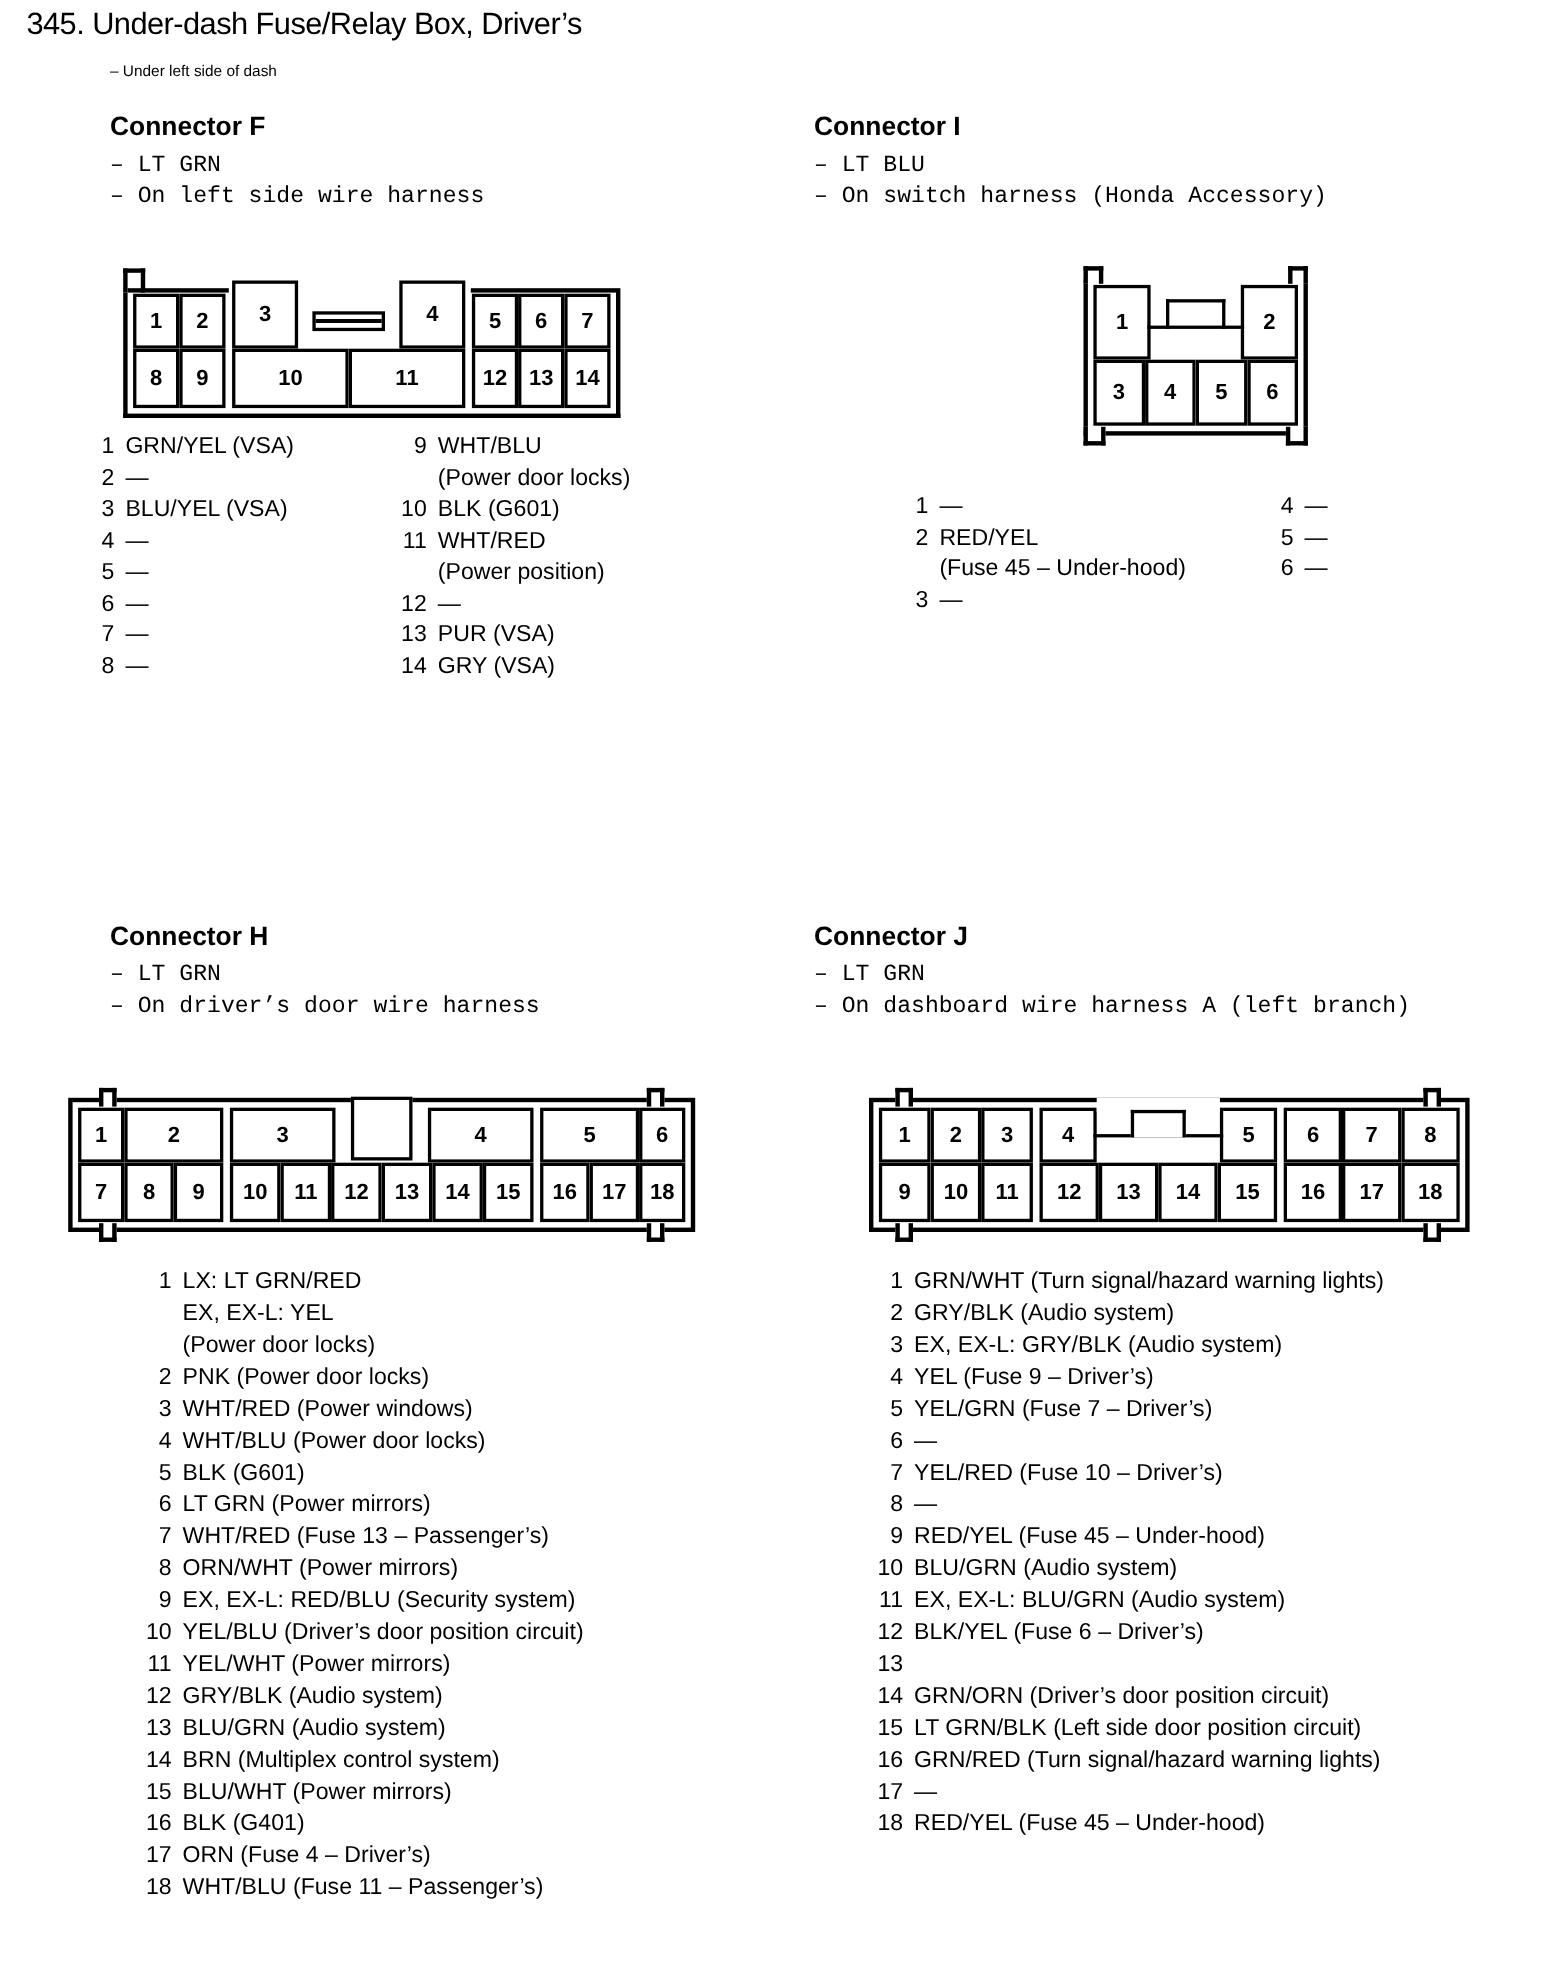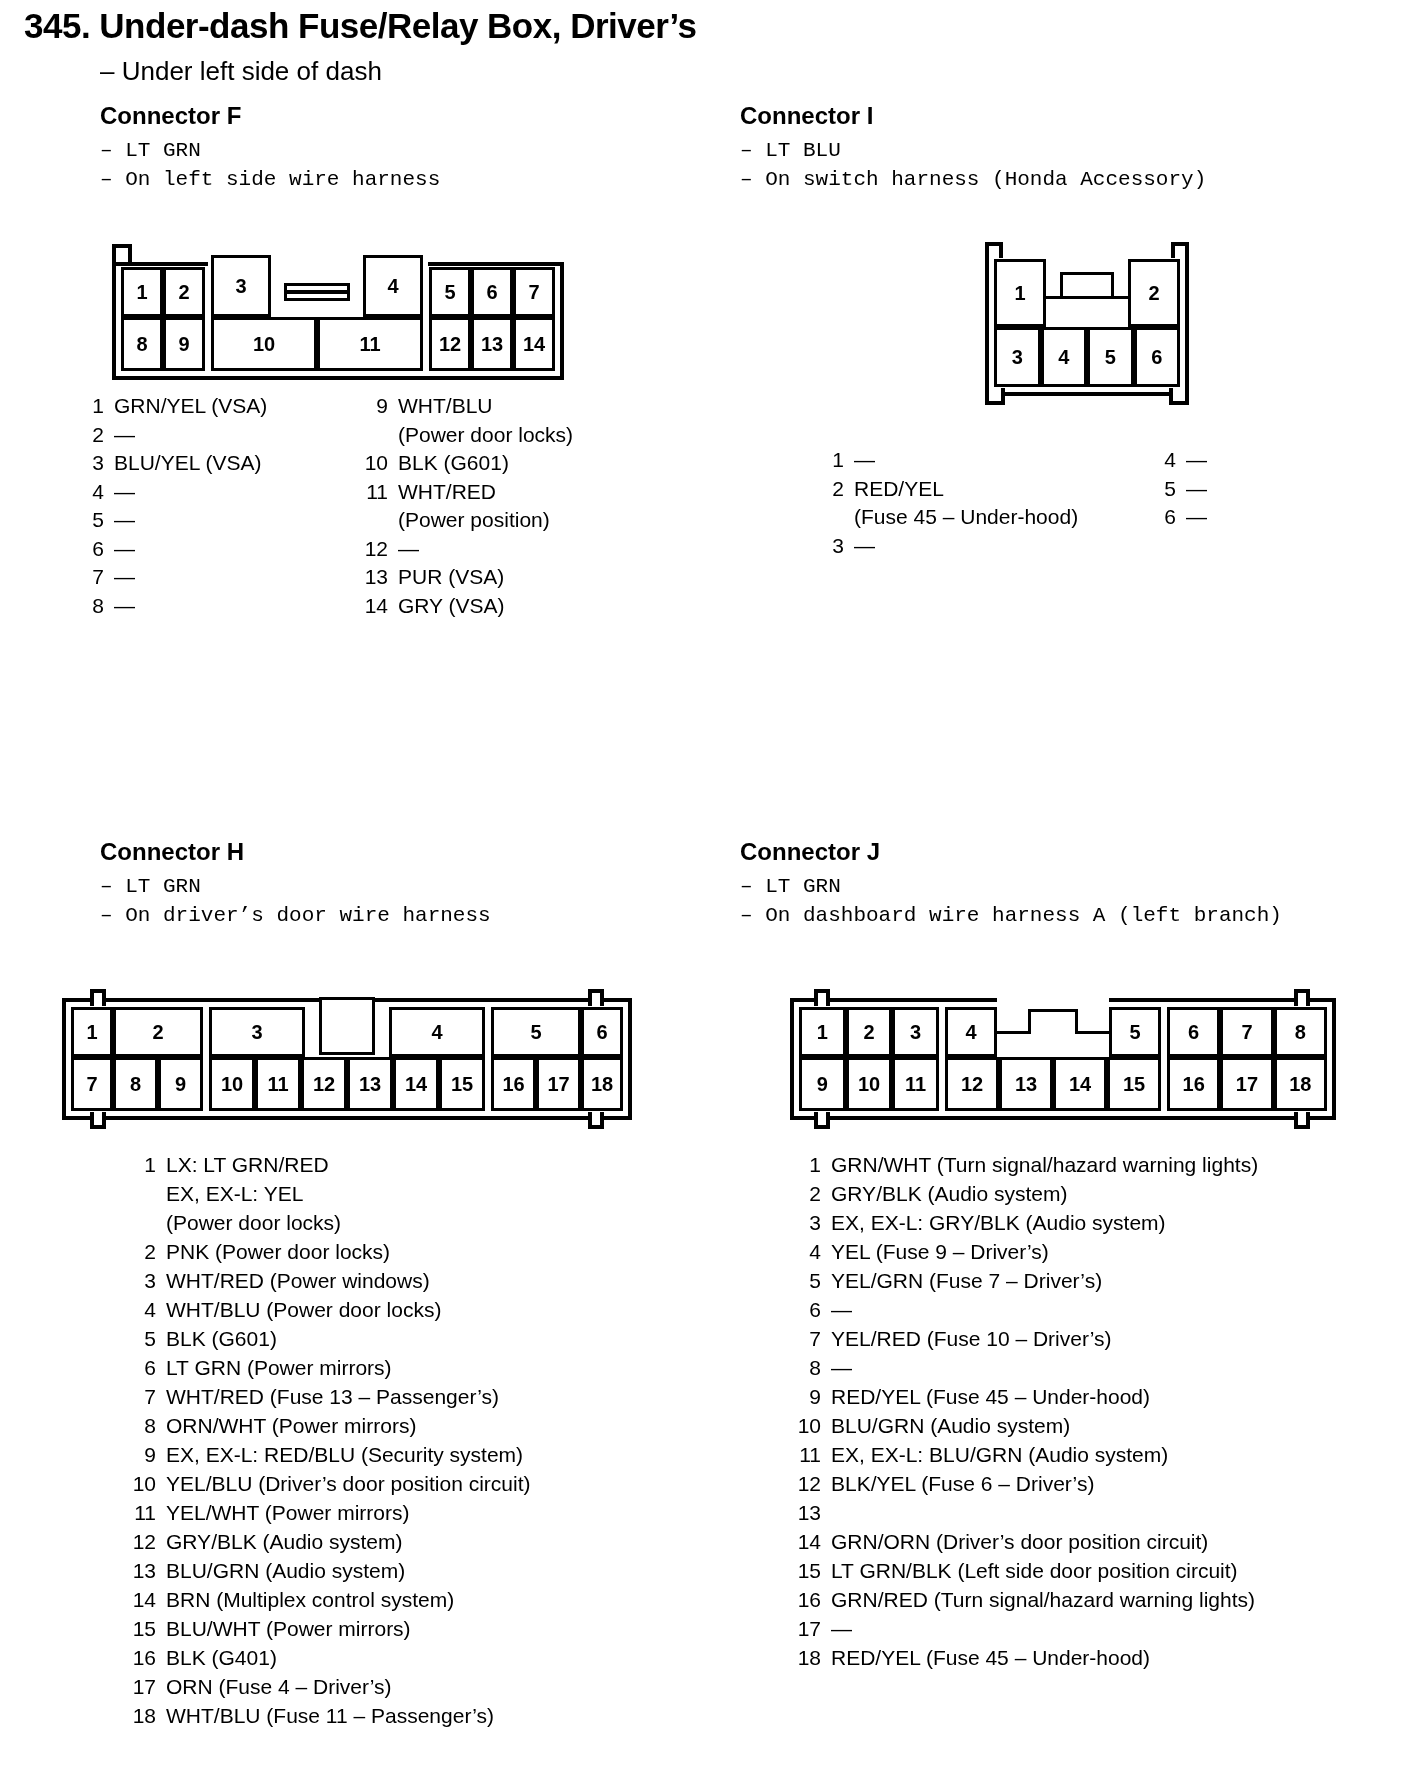--- a/index.html
+++ b/index.html
@@ -7,22 +7,22 @@
   body {
     position: relative;
     width: 1408px; height: 1792px;
     font-family: "Liberation Sans", sans-serif;
     color: #000; background: #fff;
     overflow: hidden;
   }
   .abs { position: absolute; }
 
   
-  #title    { left:24px;  top:6px;   font-size:35px; font-weight:bold; letter-spacing:-0.5px; }
-  #subtitle { left:100px; top:56px;  font-size:26px; }
+  #title    { left:24px;  top:6px;   font-size:28px; font-weight:normal; letter-spacing:-0.5px; }
+  #subtitle { left:100px; top:56px;  font-size:14px; }
   .chead    { font-size:24px; font-weight:bold; }
   .cnotes   { font-size:21px; line-height:29px;font-family:Liberation Mono, monospace; }
   #f-head  { left:100px; top:102px; }  #f-notes { left:100px; top:136px; }
   #i-head  { left:740px; top:102px; }  #i-notes { left:740px; top:136px; }
   #h-head  { left:100px; top:838px; }  #h-notes { left:100px; top:872px; }
   #j-head  { left:740px; top:838px; }  #j-notes { left:740px; top:872px; }
 
   
   .pinlist { font-size:21px; line-height:28.5px; }
   #f-pins-1 { left:78px;  top:392px; }

